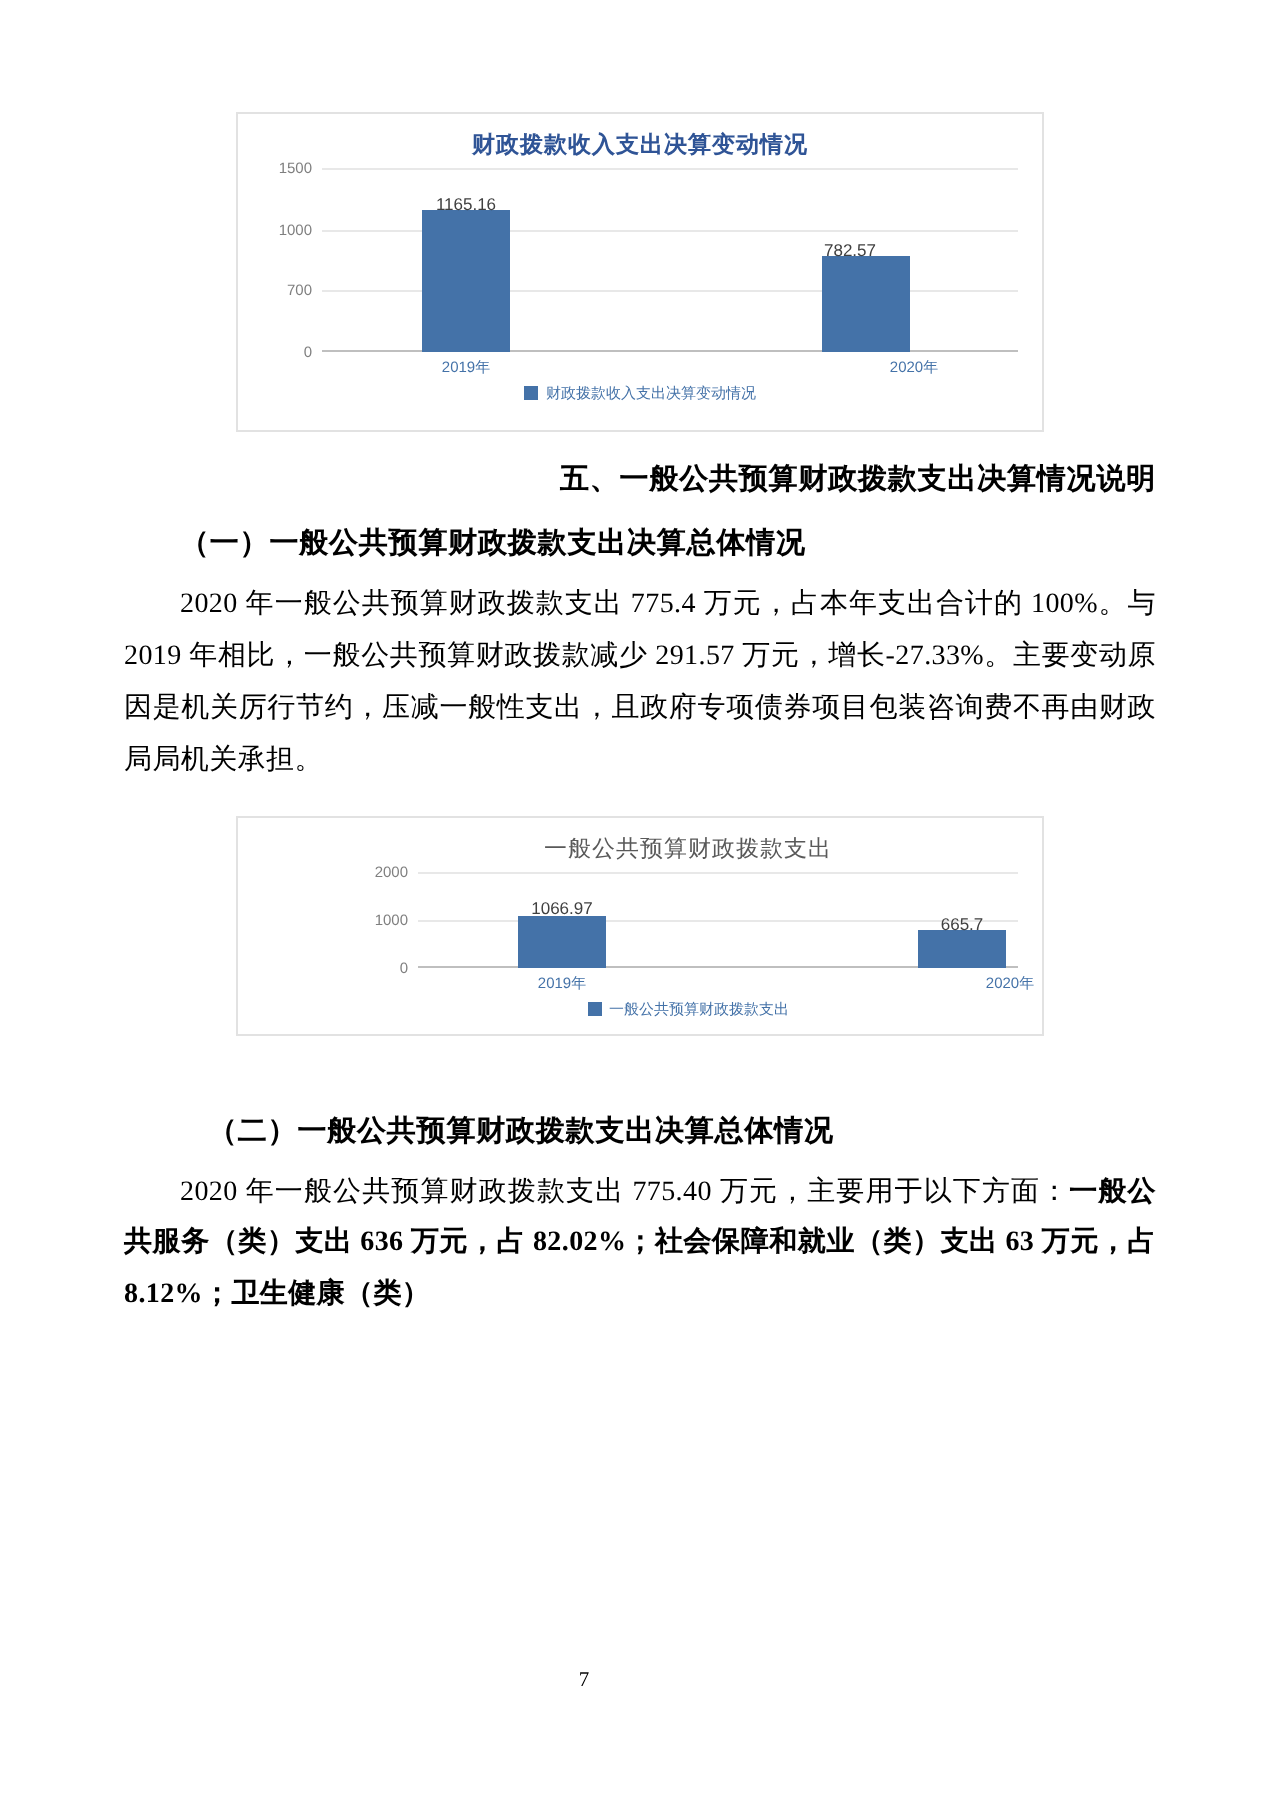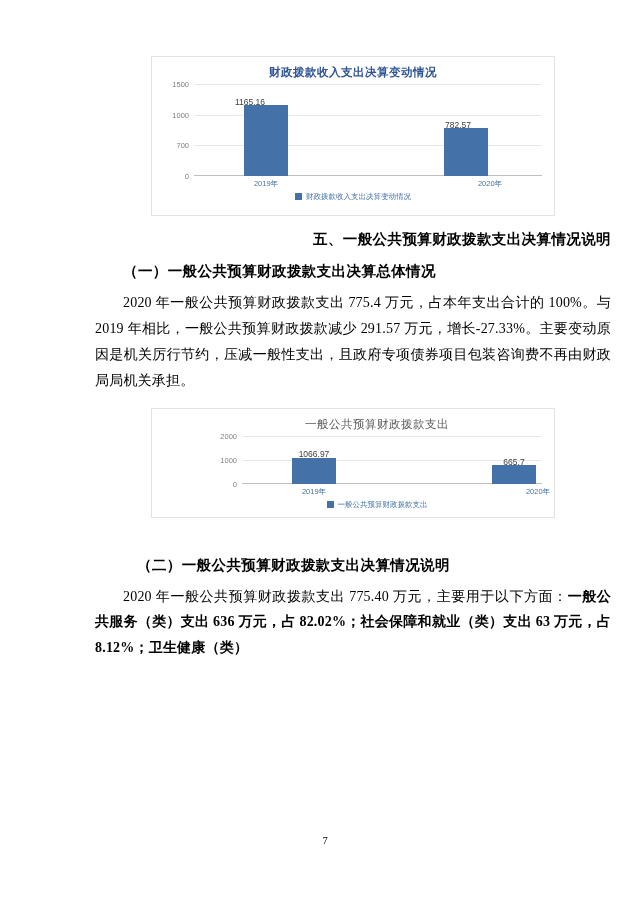--- a/index.html
+++ b/index.html
@@ -13,21 +13,20 @@
     font-family: "Liberation Serif", "DejaVu Serif", serif;
     color: #000000;
     overflow: hidden;
   }
   .page {
     position: relative;
     width: 584px;
     height: 906px;
     padding: 0;
     box-sizing: border-box;
-    margin-left: 33px;
   }
   .content {
     position: absolute;
     left: 62px;
     top: 56px;
     width: 516px;
   }
 
   
   .chart-box {
@@ -194,21 +193,21 @@
           <div class="ytick" style="top:66.6%;">700</div>
           <div class="ytick" style="top:100%;">0</div>
         </div>
         <div class="grid">
           <div class="gridline" style="top:0%;"></div>
           <div class="gridline" style="top:33.3%;"></div>
           <div class="gridline" style="top:66.6%;"></div>
           <div class="axisline"></div>
 
           <div class="bar" style="left:50px; height:77.6%;"></div>
-          <div class="bar-label" style="left:56px; top:14%;">1165.16</div>
+          <div class="bar-label" style="left:72px; top:14%;">1165.16</div>
           <div class="cat-label" style="left:72px;">2019年</div>
 
           <div class="bar" style="left:250px; height:52.2%;"></div>
           <div class="bar-label" style="left:264px; top:39%;">782.57</div>
           <div class="cat-label" style="left:296px;">2020年</div>
         </div>
       </div>
       <div class="legend">
         <span class="swatch"></span><span>财政拨款收入支出决算变动情况</span>
       </div>
@@ -240,20 +239,20 @@
           <div class="bar-label" style="left:272px; top:44%;">665.7</div>
           <div class="cat-label" style="left:296px;">2020年</div>
         </div>
       </div>
       <div class="legend" style="margin-top:16px;">
         <span class="swatch"></span><span>一般公共预算财政拨款支出</span>
       </div>
     </div>
 
 
-    <h3 class="subheading" style="margin-top:38px; text-indent:42px;">（二）一般公共预算财政拨款支出决算情况说明</h3>
+    <h3 class="subheading" style="margin-top:38px; text-indent:42px;">（二）一般公共预算财政拨款支出决算总体情况</h3>
 
     <p class="para"><span>2020 年一般公共预算财政拨款支出 775.40 万元，主要用于以下方面：</span><span class="bold">一般公共服务（类）支出 636 万元，占 82.02%；社会保障和就业（类）支出 63 万元，占 8.12%；卫生健康（类）</span></p>
 
   </div>
 
   <div class="pagenum">7</div>
 </div>
 
 </body></html>

